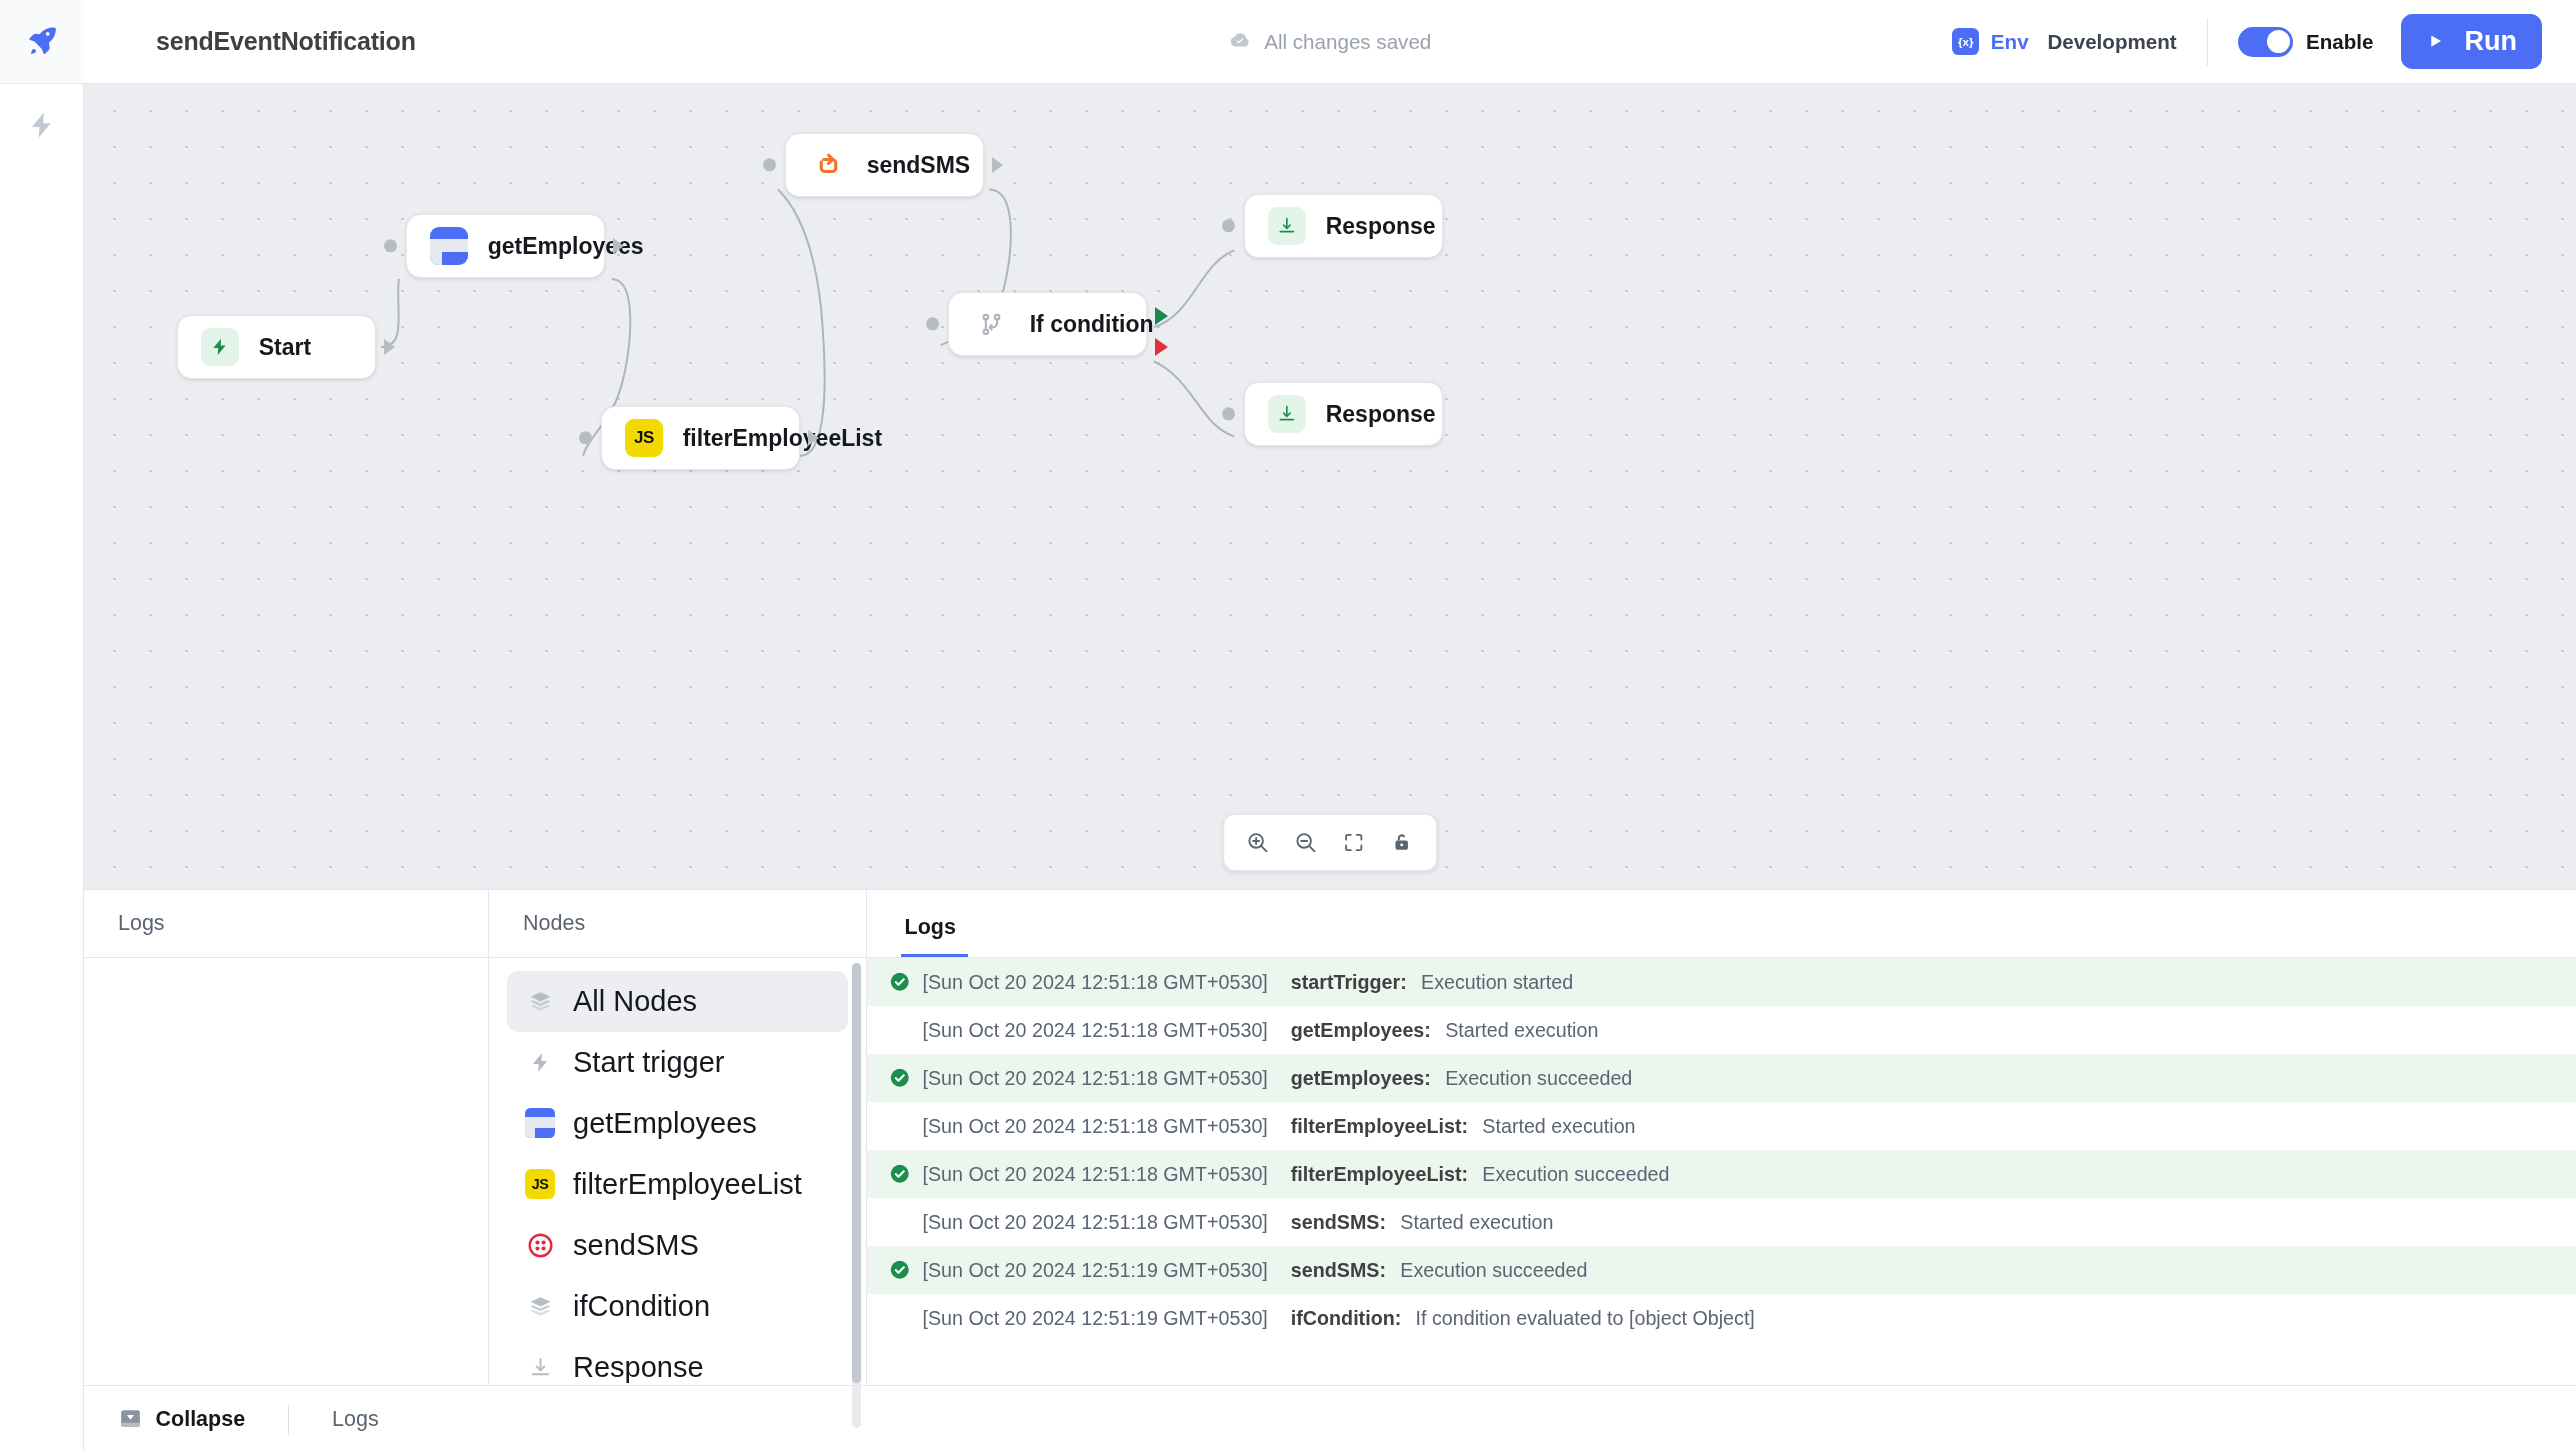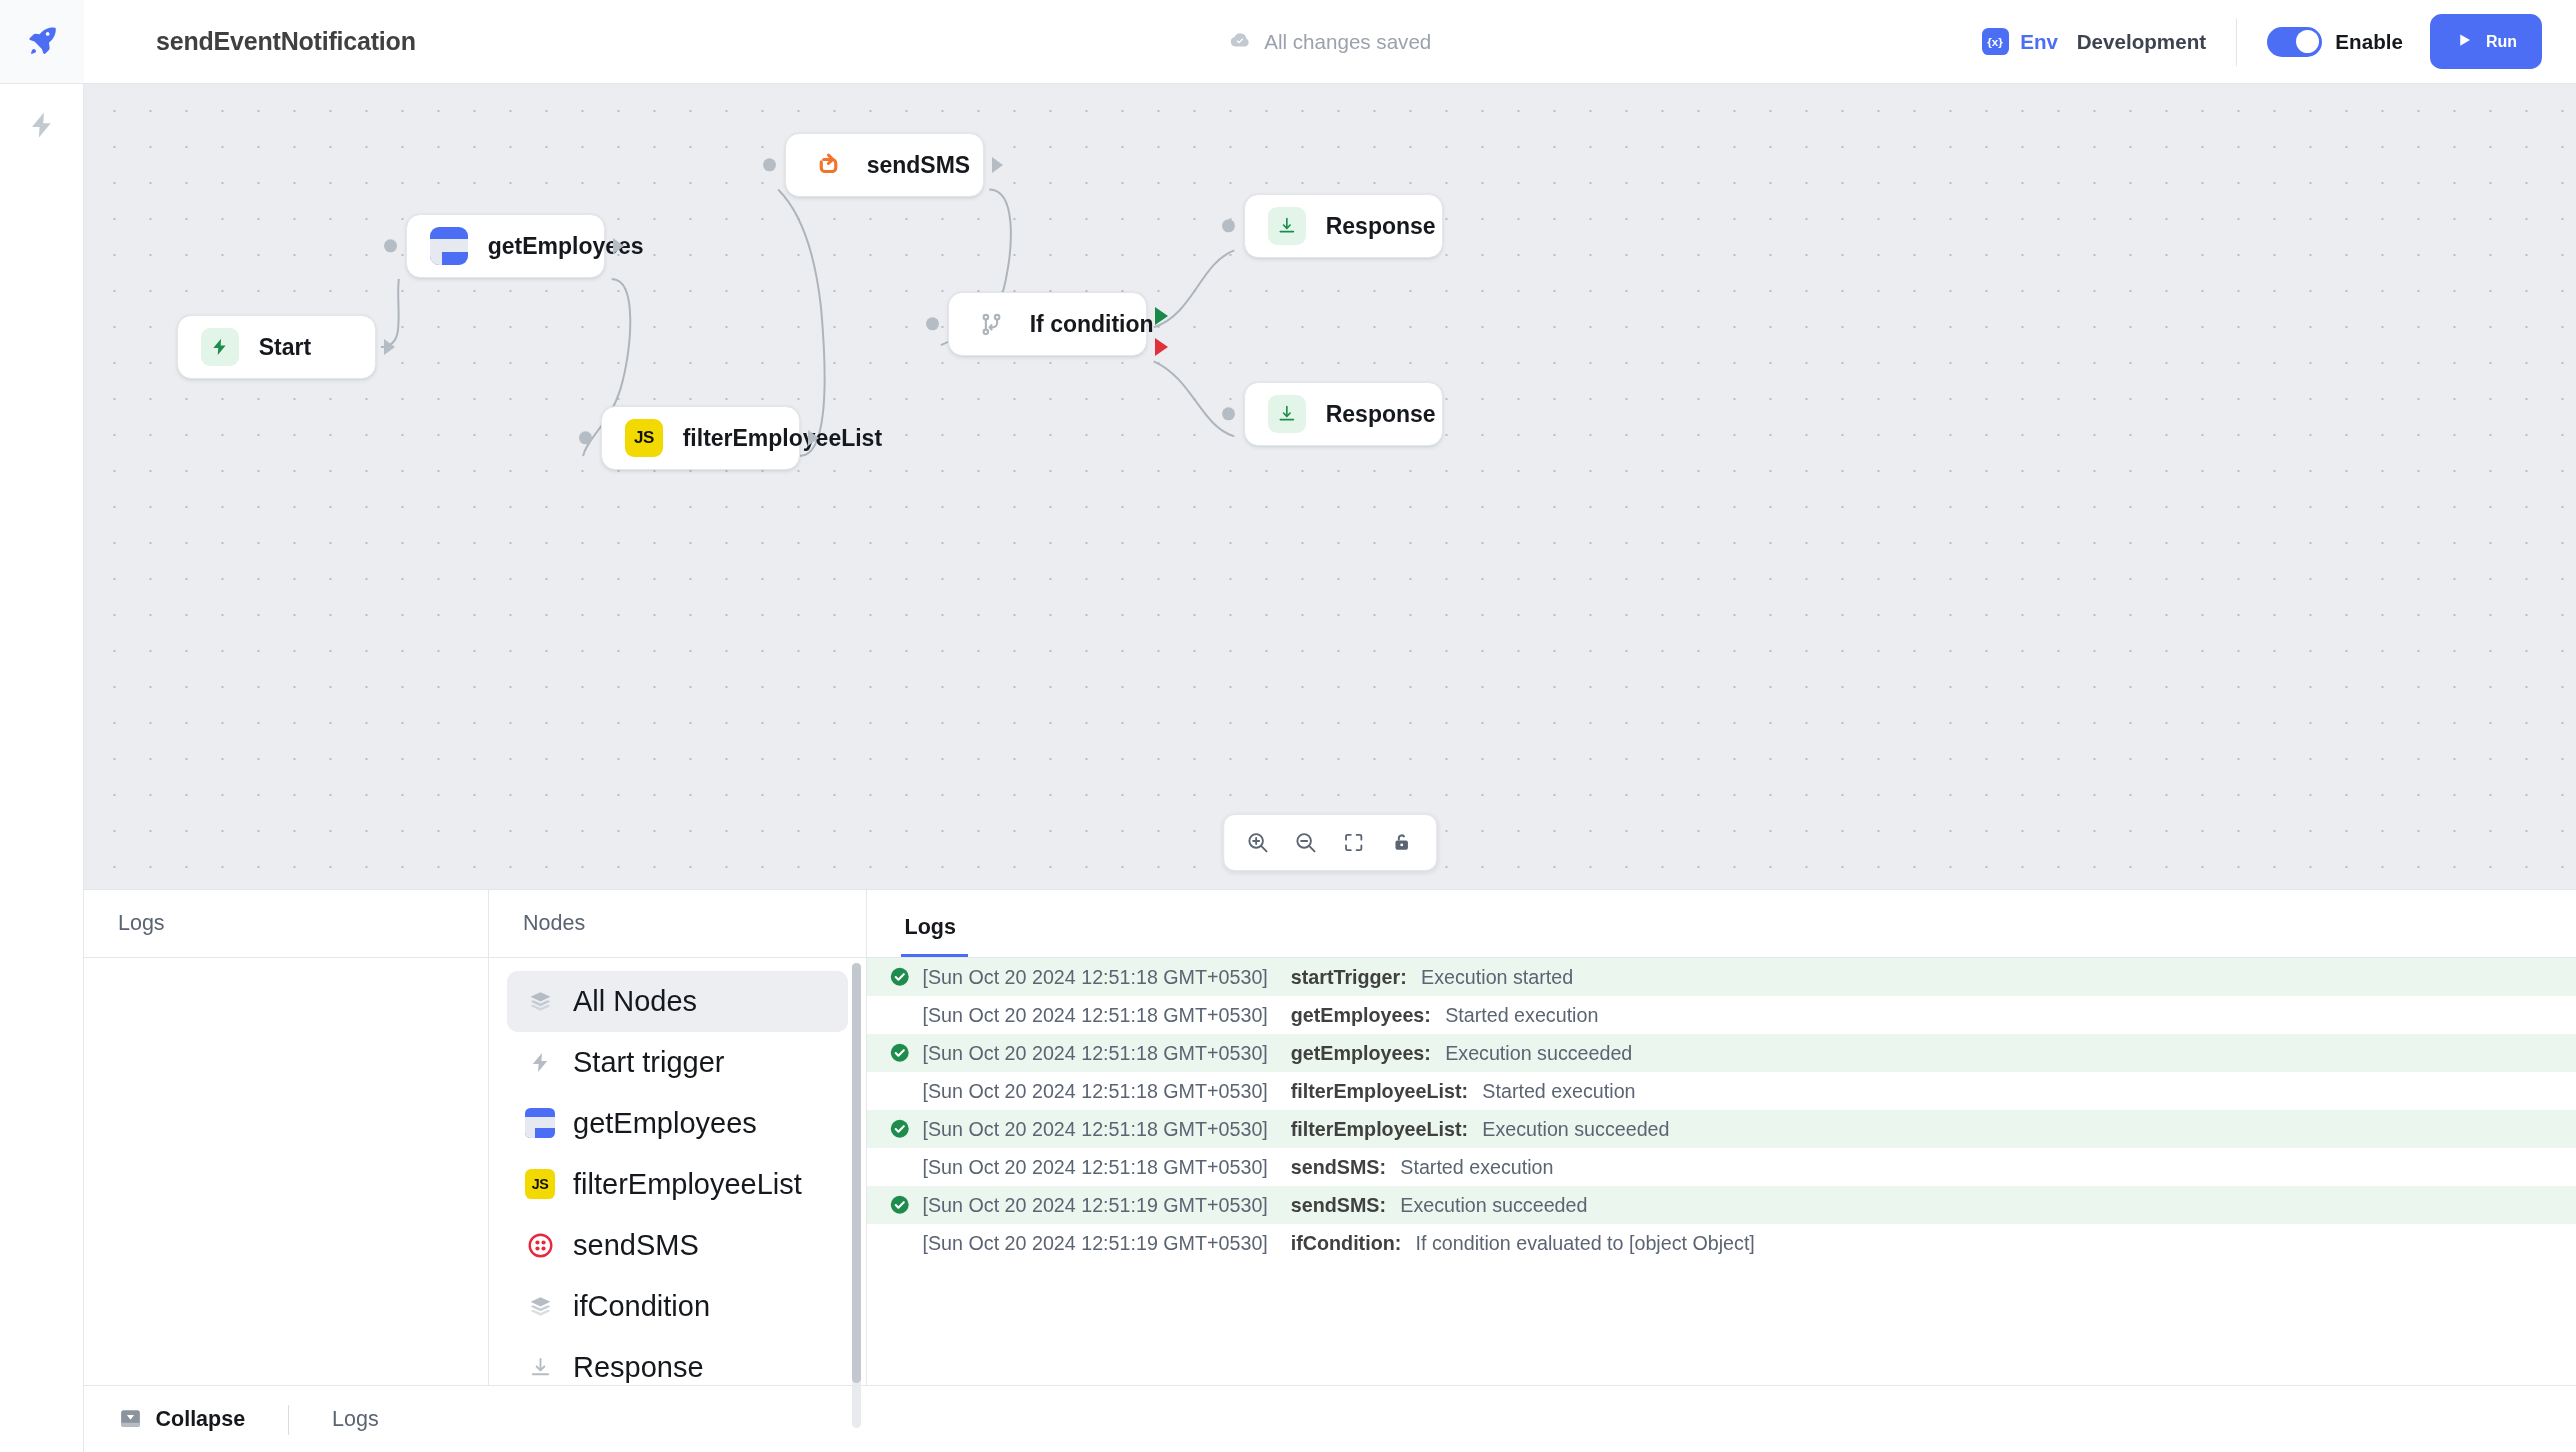--- a/index.html
+++ b/index.html
@@ -63,25 +63,25 @@
   .toggle {
     width: 55px; height: 30px; border-radius: 15px; background: #4c6ef5;
     position: relative; cursor: pointer; flex: 0 0 55px;
   }
   .toggle .knob {
     position: absolute; top: 3.6px; left: 29px;
     width: 23px; height: 23px; border-radius: 50%; background: #ffffff;
   }
   .toggle-label { font-size: 20.6px; color: #15181d; font-weight: 600; }
   .run-btn {
-    display: flex; align-items: center; gap: 13px;
+    display: flex; align-items: center; gap: 21px;
     background: #4c6ef5; color: #ffffff;
     border: none; border-radius: 11.6px;
     height: 55px; padding: 0 25px;
-    font-size: 16px; font-weight: 700;
+    font-size: 27px; font-weight: 700;
     font-family: "Liberation Sans", sans-serif;
     cursor: pointer;
   }
 
   
   .canvas {
     position: relative; flex: 1 1 auto; min-height: 0;
     background-color: #ebedf0;
     background-image: radial-gradient(circle, #b9bec6 1.3px, transparent 1.3px);
     background-size: 36px 36px;
@@ -204,21 +204,21 @@
     width: 9px; height: 465px; border-radius: 4.5px; background: #e8eaee;
   }
   .pane-scrollbar-thumb {
     position: absolute; top: 0; left: 0; width: 9px; height: 420px;
     border-radius: 4.5px; background: #c3c8d0;
   }
 
   .log-rows { flex: 1 1 auto; overflow: hidden; }
   .log-row {
     display: flex; align-items: center; gap: 0;
-    height: 38px; padding-left: 21.5px;
+    height: 48px; padding-left: 21.5px;
     font-size: 19.7px;
   }
   .log-row.ok { background: #eaf6ee; }
   .log-row.plain { background: #ffffff; }
   .log-check { width: 34px; flex: 0 0 34px; display: flex; align-items: center; }
   .log-ts { color: #5b6472; margin-right: 23px; white-space: nowrap; }
   .log-node { color: #404040; font-weight: 700; margin-right: 14.3px; white-space: nowrap; }
   .log-msg { color: #5b6472; white-space: nowrap; }
 
   .statusbar {

